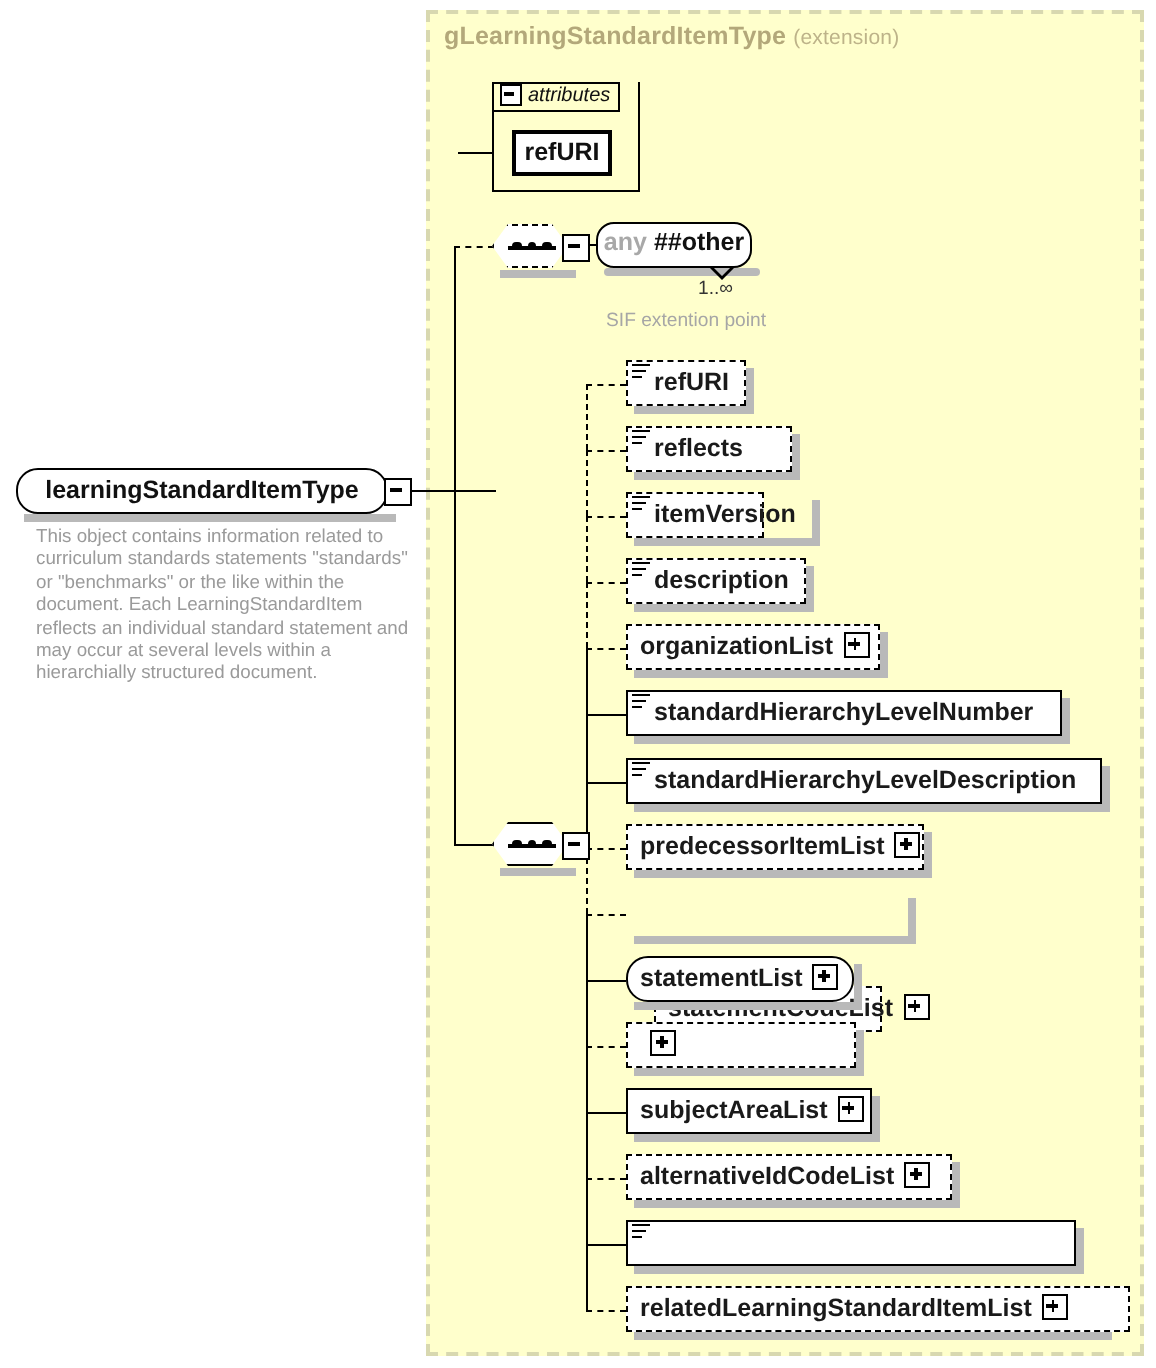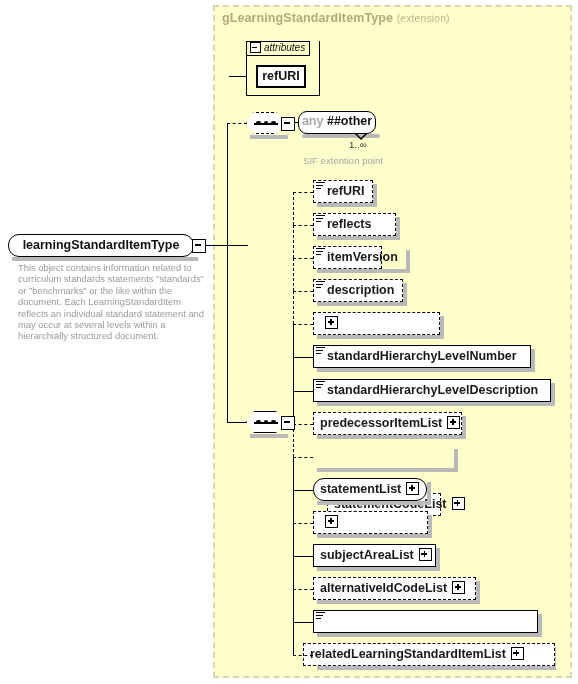--- a/index.html
+++ b/index.html
@@ -194,21 +194,21 @@
       <div class="shadow" style="left:317px;top:302px;width:90px;height:4px;"></div>
       <div class="shadow" style="left:403px;top:283px;width:4px;height:23px;"></div>
       <div class="node opt has-icon" style="left:313px;top:279px;width:90px;"><span class="ticon">
           <i></i>
           <i></i>
           <i></i>
         </span><span class="lbl">description</span></div>
       <div class="dln h" style="left:293px;top:290.5px;width:20px;"></div>
       <div class="shadow" style="left:317px;top:335px;width:127px;height:4px;"></div>
       <div class="shadow" style="left:440px;top:316px;width:4px;height:23px;"></div>
-      <div class="node opt" style="left:313px;top:312px;width:127px;"><span class="expander plus"></span></div>
+      <div class="node opt" style="left:313px;top:312px;width:127px;"><span class="lbl">organizationList</span><span class="expander plus"></span></div>
       <div class="dln h" style="left:293px;top:323.5px;width:20px;"></div>
       <div class="shadow" style="left:317px;top:368px;width:218px;height:4px;"></div>
       <div class="shadow" style="left:531px;top:349px;width:4px;height:23px;"></div>
       <div class="node has-icon" style="left:313px;top:345px;width:218px;"><span class="ticon">
           <i></i>
           <i></i>
           <i></i>
         </span><span class="lbl">standardHierarchyLevelNumber</span></div>
       <div class="ln h" style="left:293px;top:356.5px;width:20px;"></div>
       <div class="shadow" style="left:317px;top:402px;width:238px;height:4px;"></div>
@@ -246,21 +246,21 @@
       <div class="shadow" style="left:317px;top:633px;width:225px;height:4px;"></div>
       <div class="shadow" style="left:538px;top:614px;width:4px;height:23px;"></div>
       <div class="node has-icon" style="left:313px;top:610px;width:225px;"><span class="ticon">
           <i></i>
           <i></i>
           <i></i>
         </span></div>
       <div class="ln h" style="left:293px;top:621.5px;width:20px;"></div>
       <div class="shadow" style="left:317px;top:666px;width:239px;height:4px;"></div>
       <div class="shadow" style="left:552px;top:647px;width:4px;height:23px;"></div>
-      <div class="node opt" style="left:303px;top:643px;width:252px;"><span class="lbl">relatedLearningStandardItemList</span><span class="expander plus"></span></div>
+      <div class="node opt" style="left:313px;top:643px;width:252px;"><span class="lbl">relatedLearningStandardItemList</span><span class="expander plus"></span></div>
       <div class="dln h" style="left:293px;top:654.5px;width:20px;"></div>
       <div class="dln v" style="left:293px;top:191.5px;height:33px;"></div>
       <div class="dln v" style="left:293px;top:224.5px;height:33px;"></div>
       <div class="dln v" style="left:293px;top:257.5px;height:33px;"></div>
       <div class="dln v" style="left:293px;top:290.5px;height:33px;"></div>
       <div class="ln v" style="left:293px;top:323.5px;height:33px;"></div>
       <div class="ln v" style="left:293px;top:356.5px;height:34px;"></div>
       <div class="ln v" style="left:293px;top:390.5px;height:33px;"></div>
       <div class="dln v" style="left:293px;top:423.5px;height:33px;"></div>
       <div class="ln v" style="left:293px;top:456.5px;height:33px;"></div>

